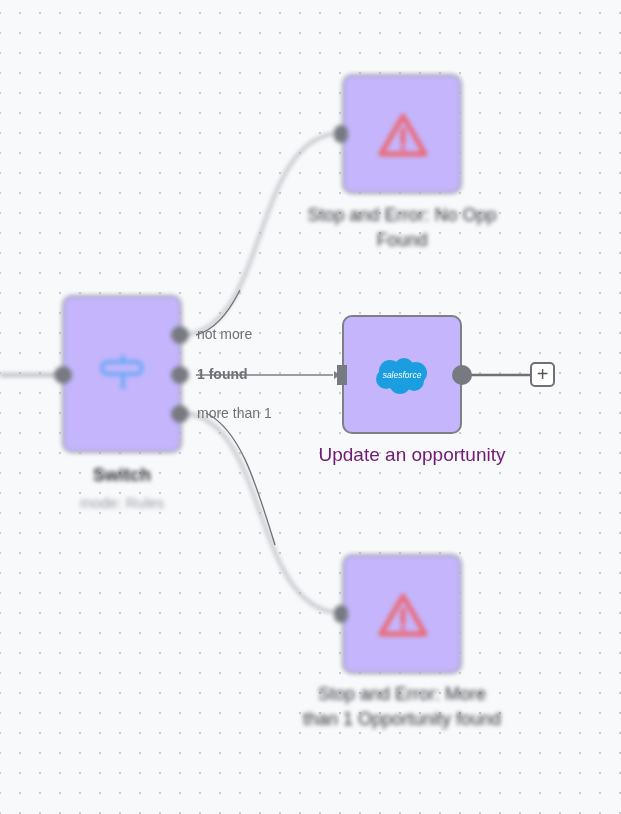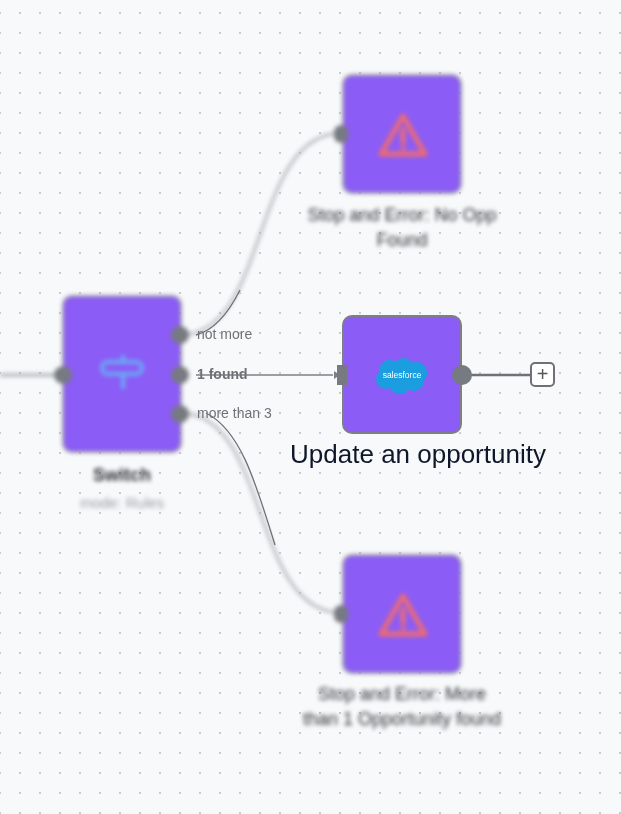--- a/index.html
+++ b/index.html
@@ -3,21 +3,21 @@
 <meta charset="utf-8">
 <style>
   html, body { margin:0; padding:0; }
   body { width:621px; height:814px; position:relative; overflow:hidden; background:#f8f9fb; font-family:"Liberation Sans", sans-serif; }
   .canvas { position:absolute; left:0; top:0; width:621px; height:814px;
     background-color:#f8f9fb;
     background-image: radial-gradient(circle, #c8cbd2 0.9px, transparent 1.2px);
     background-size:20px 20px; background-position:10px 3px; }
   .blur-layer { position:absolute; left:0; top:0; width:621px; height:814px; filter:blur(2.2px); }
   .sharp-layer { position:absolute; left:0; top:0; width:621px; height:814px; }
-  .node { position:absolute; background:#8b5cf6; border:2.5px solid #9a9ca3; border-radius:10px; box-sizing:border-box; }
+  .node { position:absolute; background:#c4b5fd; border:2.5px solid #9a9ca3; border-radius:10px; box-sizing:border-box;font-style:italic; }
   .node.sharp { border:2px solid #7d7f85; }
   .label { position:absolute; text-align:center; color:#2f3035; font-size:18px; line-height:25px; }
   .sublabel { position:absolute; text-align:center; color:#9a9ca3; font-size:15px; }
   .port { position:absolute; width:18px; height:18px; border-radius:50%; background:#777a80; }
   .branch { position:absolute; font-size:14px; color:#6f7177; white-space:nowrap; }
   .plus-btn { position:absolute; left:530px; top:362px; width:25px; height:25px; border:2px solid #6f7177; border-radius:5px; background:#fff; box-sizing:border-box; color:#555; font-size:20px; line-height:20px; text-align:center; }
   svg { position:absolute; left:0; top:0; overflow:visible; }
 </style>
 </head>
 <body>
@@ -73,33 +73,33 @@
   <svg width="621" height="814">
     <path d="M196 335 C 215 330, 230 310, 240 290" stroke="#6f7177" stroke-width="1.3" fill="none"></path>
     <path d="M196 375 L333 375" stroke="#7d7f85" stroke-width="1.3" fill="none"></path>
     <path d="M334 371 L340 375 L334 379 Z" fill="#7d7f85"></path>
     <path d="M206 413 C 240 430, 255 480, 275 545" stroke="#6f7177" stroke-width="1.3" fill="none"></path>
     <path d="M470 375 L531 375" stroke="#6f7177" stroke-width="2.5" fill="none"></path>
   </svg>
 
   <span class="branch" style="left:197px;top:326px;">not more</span>
   <span class="branch" style="left:197px;top:366px;font-weight:bold;">1 found</span>
-  <span class="branch" style="left:197px;top:405px;">more than 3</span>
+  <span class="branch" style="left:197px;top:405px;">more than 1</span>
 
   <div class="node sharp" style="left:342px;top:315px;width:120px;height:119px;">
     <svg width="56" height="38" style="left:30px;top:40px;">
       <g fill="#1b9ee0">
         <circle cx="16" cy="14" r="11"></circle>
         <circle cx="30" cy="11" r="10"></circle>
         <circle cx="42" cy="16" r="11"></circle>
         <circle cx="12" cy="22" r="10"></circle>
         <circle cx="26" cy="26" r="11"></circle>
         <circle cx="40" cy="24" r="10"></circle>
       </g>
       <text x="28" y="21" font-size="8.5" fill="#ffffff" text-anchor="middle" font-family="Liberation Sans, sans-serif">salesforce</text>
     </svg>
   </div>
   <div style="position:absolute;left:337px;top:365px;width:10px;height:20px;background:#777a80;"></div>
   <div class="port" style="left:452px;top:365px;width:20px;height:20px;"></div>
   <div class="plus-btn">+</div>
 
-  <div class="label" style="left:278px;top:442px;width:280px;font-size:26px;color:#0f172a;">Update an opportunity</div>
+  <div class="label" style="left:272px;top:442px;width:280px;font-size:19px;color:#701a75;">Update an opportunity</div>
 </div>
 
 </body></html>

